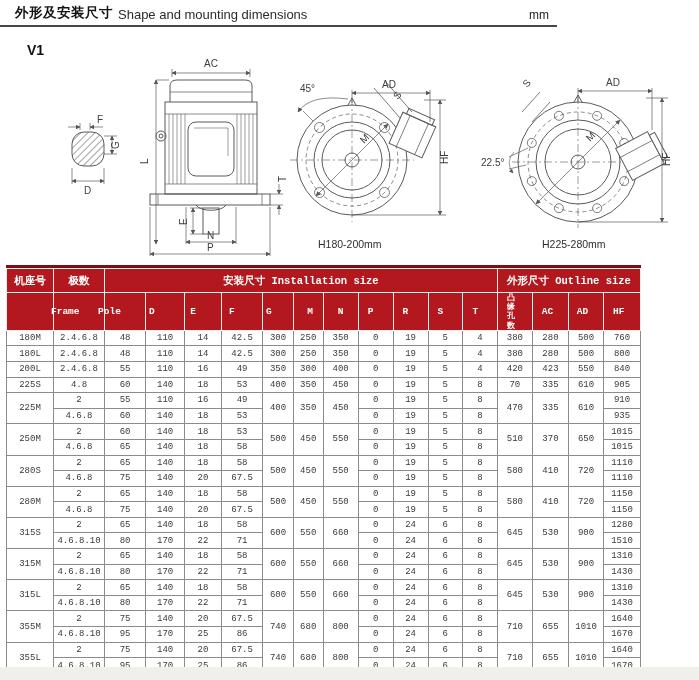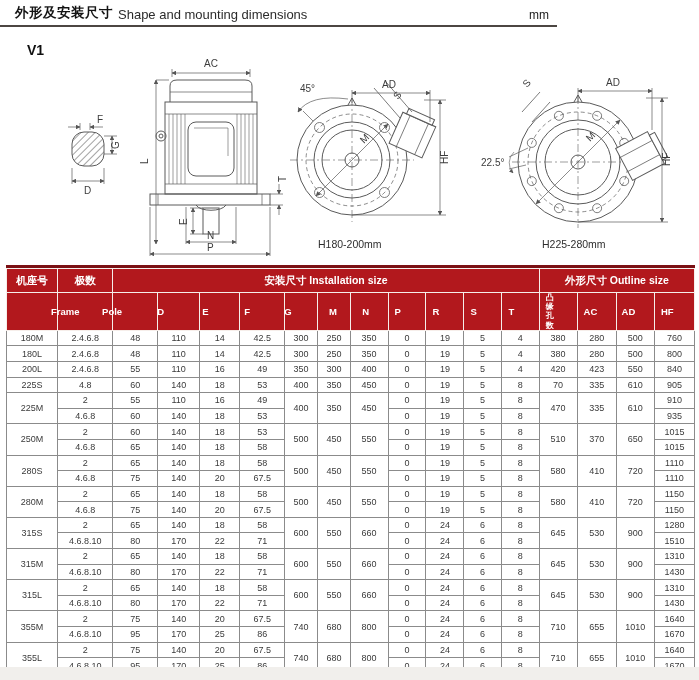--- a/index.html
+++ b/index.html
@@ -7,21 +7,21 @@
         font-family:"Liberation Sans","DejaVu Sans",sans-serif;}
   .titlebar{position:absolute;top:0;left:0;width:557px;height:27px;box-sizing:border-box;
             border-bottom:2px solid #4c4642;display:flex;align-items:flex-end;padding:0 8px 3px 15px;}
   .t-zh{font-size:13.5px;font-weight:bold;color:#141414;letter-spacing:.5px;}
   .t-en{font-size:13px;color:#2b2b2b;margin-left:5px;}
   .t-unit{margin-left:auto;font-size:12px;color:#222;}
   .model{position:absolute;top:42px;left:27px;font-size:14px;font-weight:bold;color:#101010;}
   svg.draw{position:absolute;top:36px;left:0;}
   .dimtxt{fill:#3c3c3c;font-size:10px;}
   .captxt{fill:#2e2e2e;font-size:10.5px;}
-  .table-wrap{position:absolute;top:265px;left:6px;width:689px;border-top:3px solid #7a1014;}
+  .table-wrap{position:absolute;top:265px;left:6px;width:635px;border-top:3px solid #7a1014;font-family:Liberation Mono, monospace;}
   table{width:100%;border-collapse:collapse;table-layout:fixed;}
   thead th{background:#b2181d;color:#fff;border:1px solid #f6eeea;font-weight:bold;padding:0;}
   tr.h1 th{height:23px;font-size:10.5px;}
   tr.h2 th{height:21px;font-size:9.5px;padding-left:44px;}
   th.hol div{font-size:8px;line-height:1.15;font-weight:bold;}
   tbody td{border:1px solid #8b8b8b;background:#fff;color:#3a3a3a;font-size:9px;height:14.6px;
            padding:0;text-align:center;vertical-align:middle;}
   .footer{position:absolute;left:0;bottom:0;width:699px;height:13px;background:#f1efec;}
 </style>
 </head>

